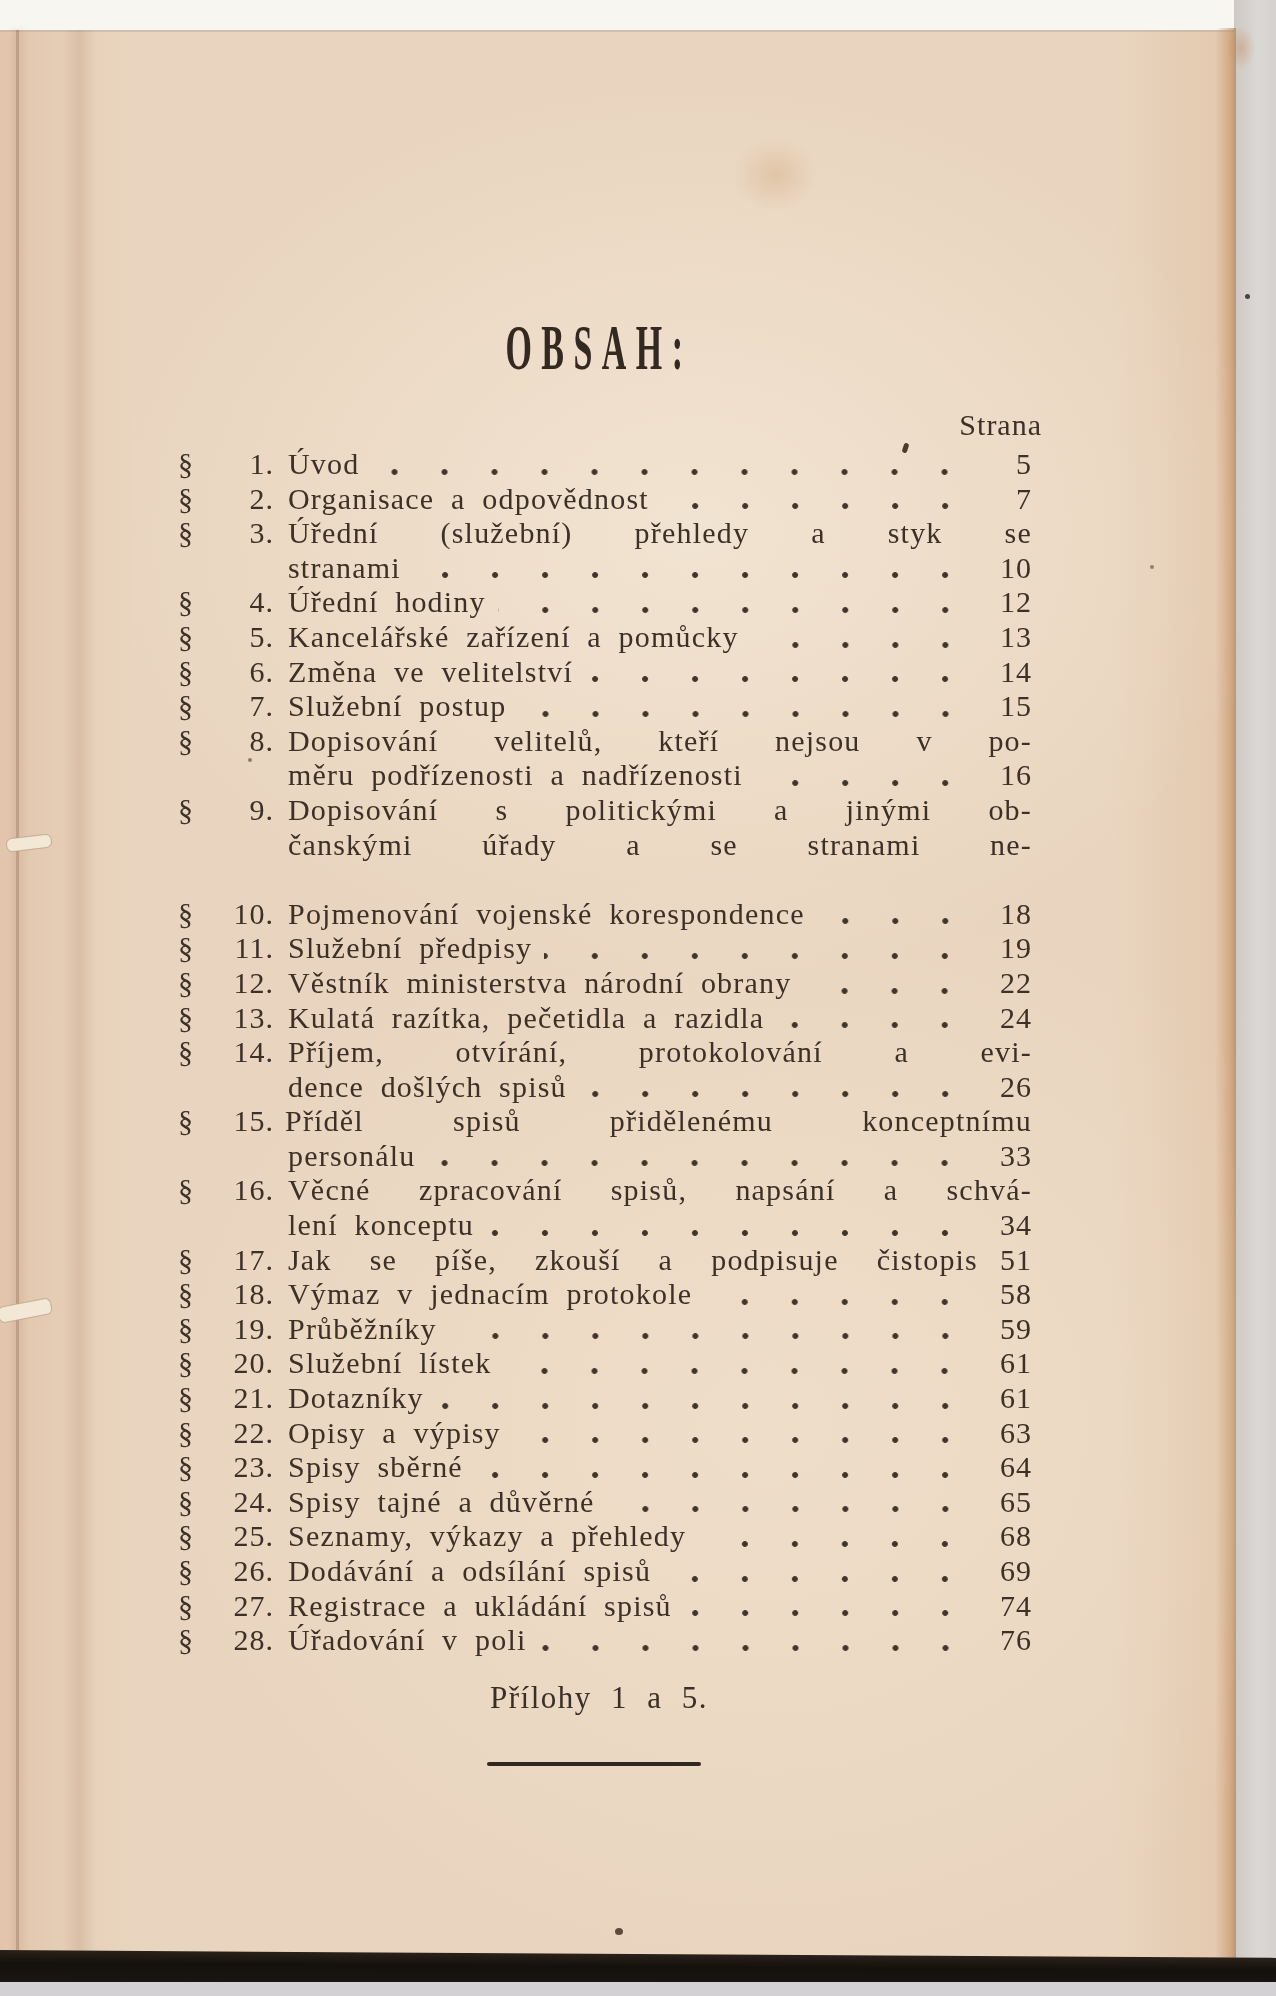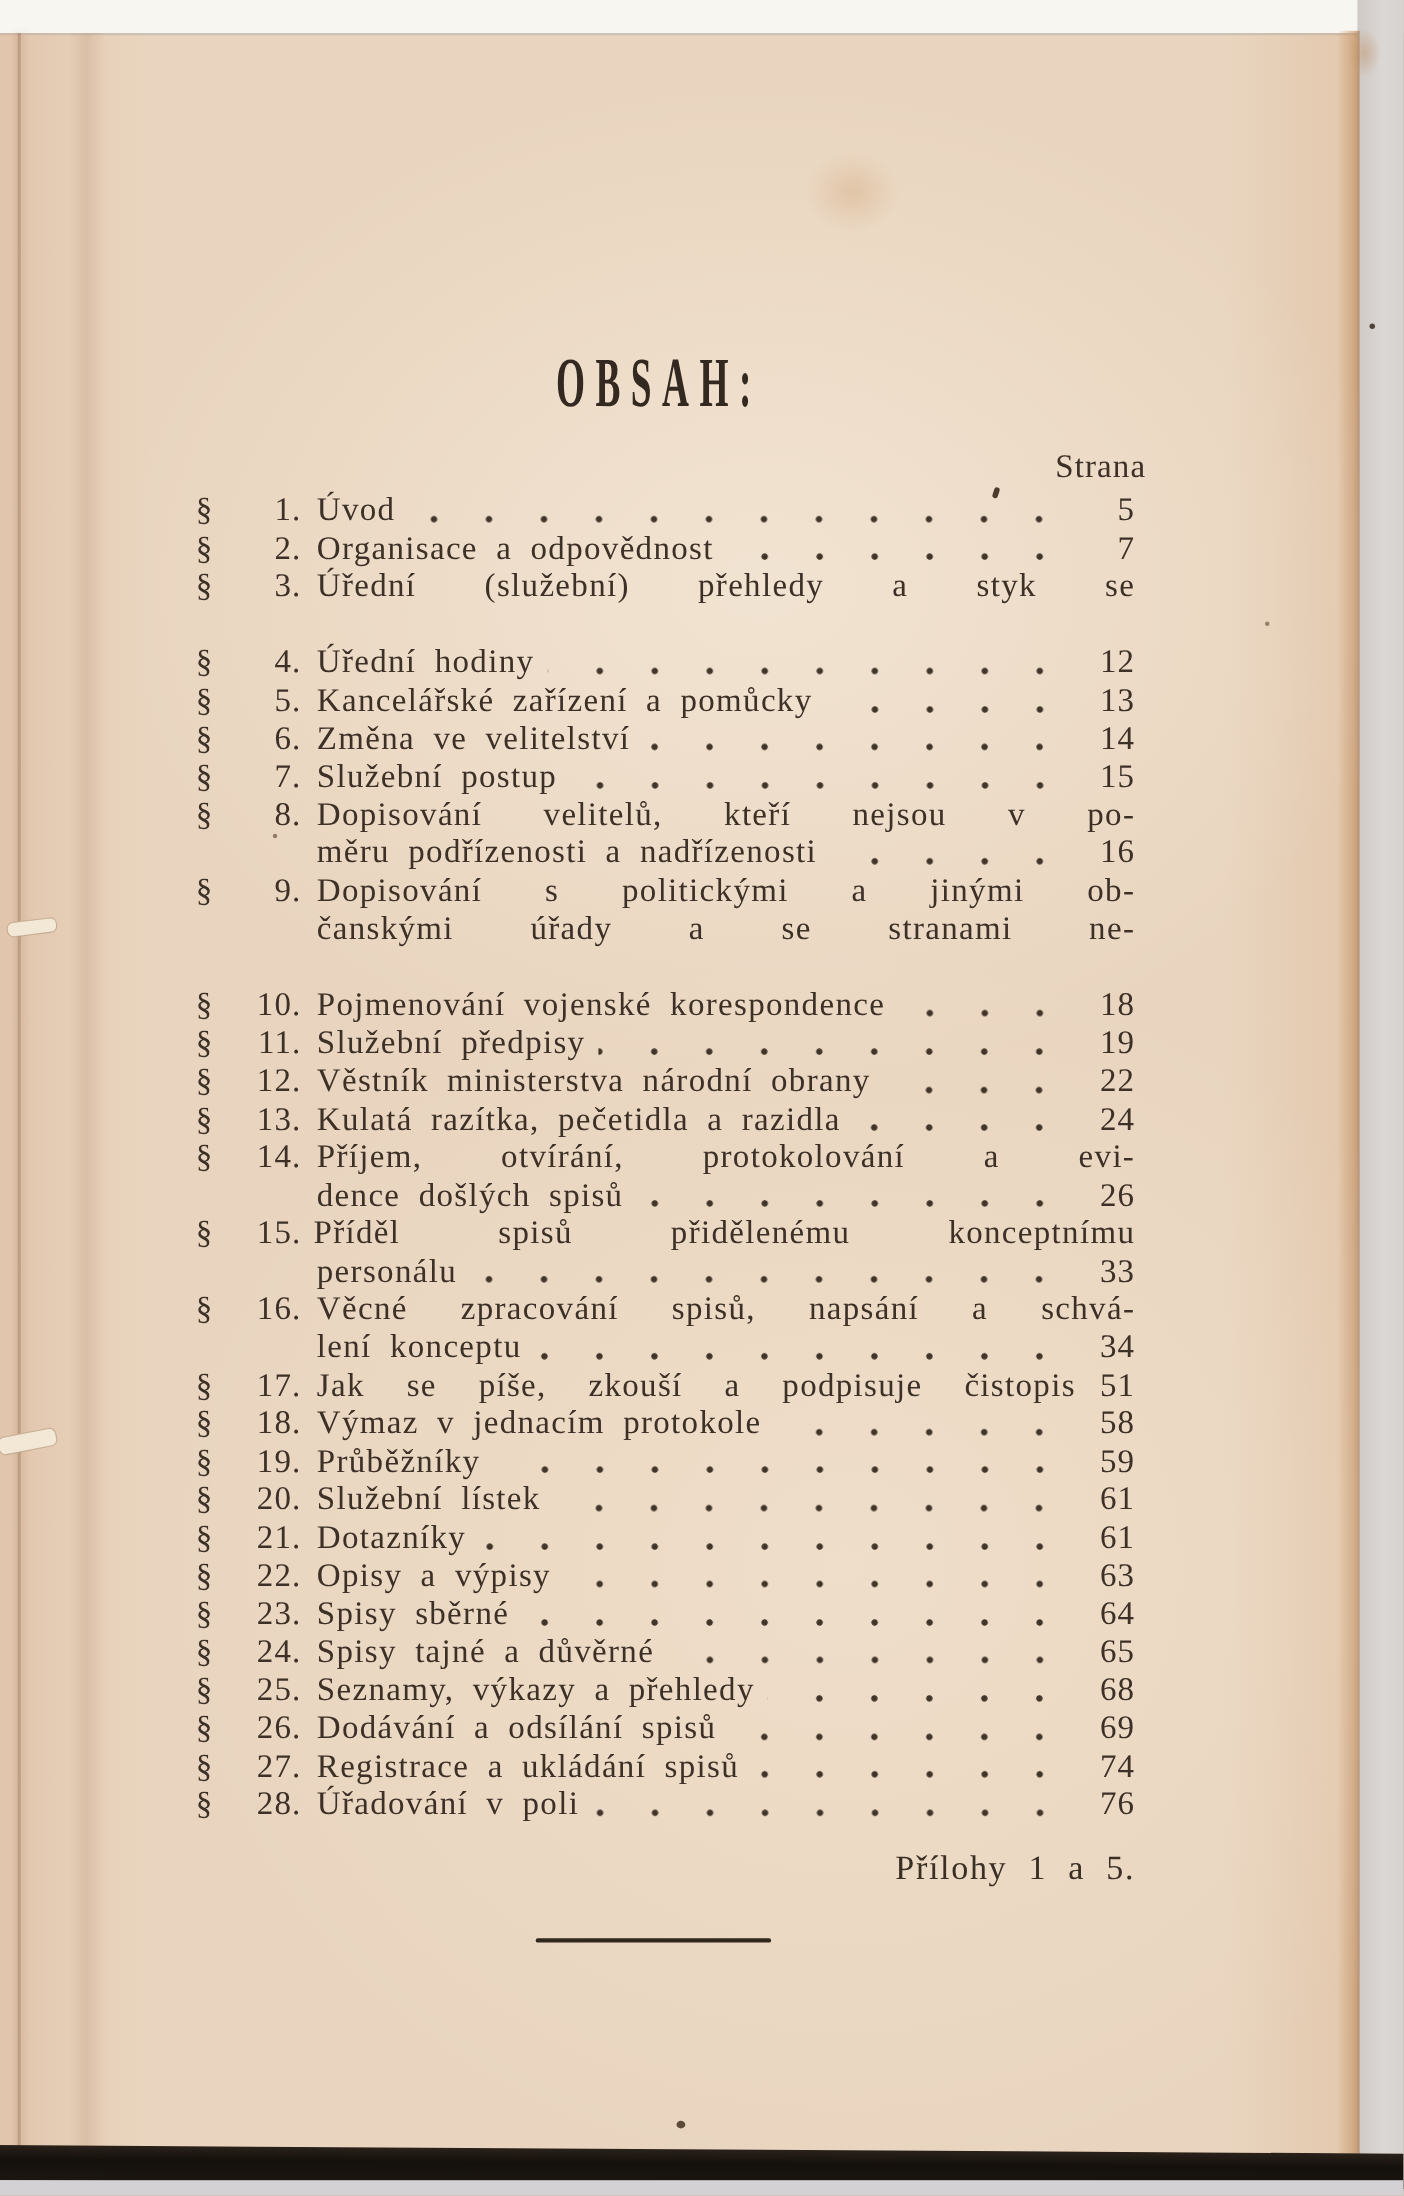--- a/index.html
+++ b/index.html
@@ -54,21 +54,21 @@
   .mark-box{flex:0 0 38px;padding-left:12px;}
   .num{flex:0 0 58px;text-align:right;letter-spacing:1px;}
   .content{flex:1;display:flex;margin-left:14px;min-width:0;}
   .content.tight{margin-left:11px;}
   .text{white-space:pre;letter-spacing:1.2px;word-spacing:8px;}
   .text.j{flex:1;white-space:normal;text-align:justify;text-align-last:justify;text-justify:inter-word;}
   .leader{flex:1;align-self:stretch;margin-left:12px;margin-right:4px;
     background-image:radial-gradient(circle,#41352a 2.5px,rgba(0,0,0,0) 3.3px);
     background-size:50px 8px;background-repeat:repeat-x;background-position:right 4px bottom 6px;}
   .pnum{flex:0 0 54px;text-align:right;letter-spacing:1px;}
-  .appendix-note{position:absolute;left:166px;top:1680px;width:866px;text-align:right;
+  .appendix-note{position:absolute;left:166px;top:1680px;width:866px;text-align:center;
     font-size:31px;letter-spacing:1.5px;word-spacing:10px;color:#3a2f25;}
   .divider-rule{position:absolute;left:487px;top:1762px;width:214px;height:4px;background:#30271f;border-radius:2px;}
 </style>
 </head>
 <body>
 
 <div class="canvas">
 
   <div class="strip-top"></div>
   <div class="strip-right"></div>
@@ -112,20 +112,25 @@
       <div class="toc-line">
         <span class="mark-box">§</span>
         <span class="num">3.</span>
         <span class="content">
           <span class="text j">Úřední (služební) přehledy a styk se</span>
         </span>
       </div>
       <div class="toc-line">
         <span class="mark-box"></span>
         <span class="num"></span>
+        <span class="content">
+          <span class="text">stranami</span>
+          <span class="leader"></span>
+          <span class="pnum">10</span>
+        </span>
       </div>
       <div class="toc-line">
         <span class="mark-box">§</span>
         <span class="num">4.</span>
         <span class="content">
           <span class="text">Úřední hodiny</span>
           <span class="leader"></span>
           <span class="pnum">12</span>
         </span>
       </div>

